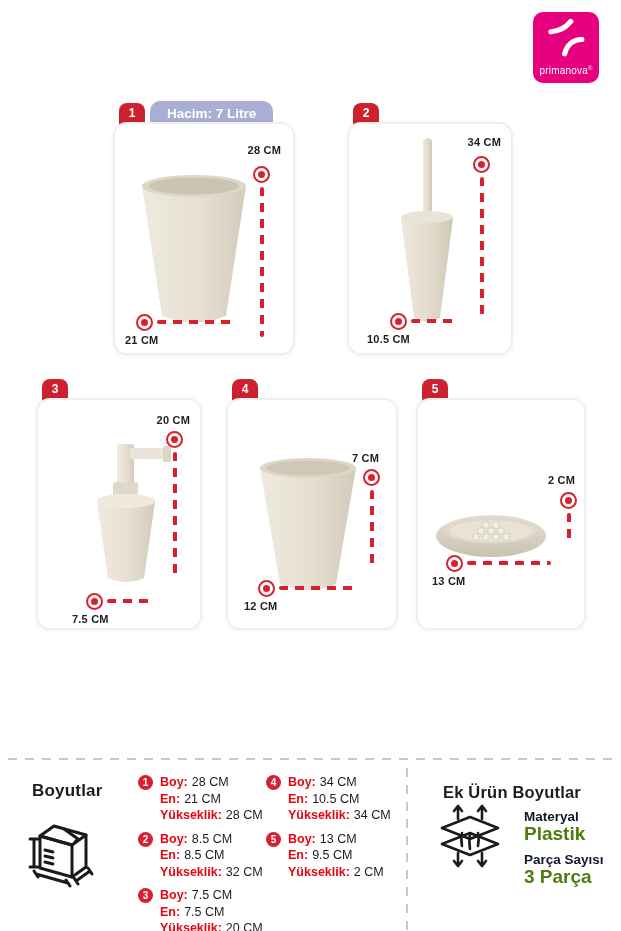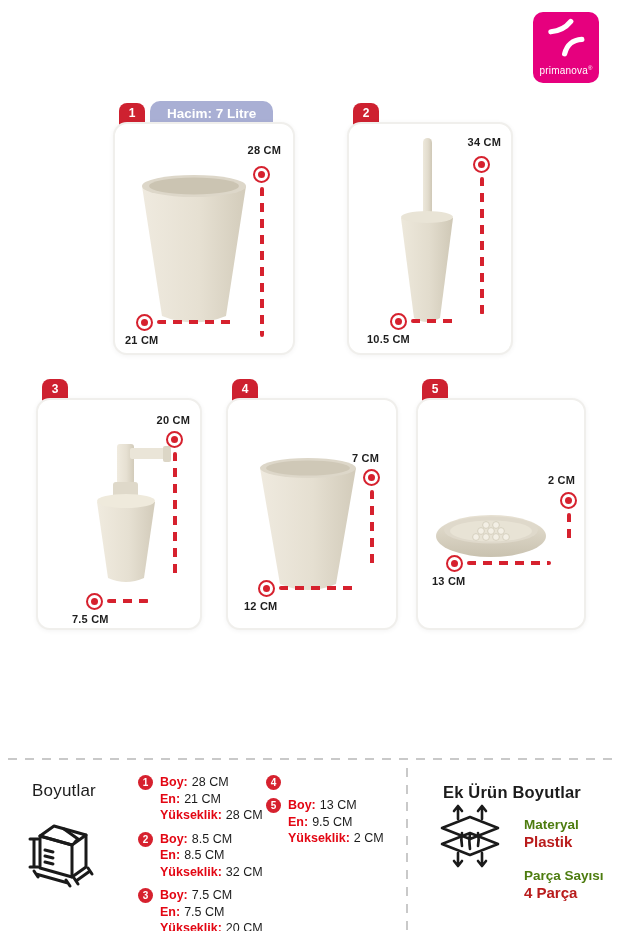--- a/index.html
+++ b/index.html
@@ -67,39 +67,39 @@
   .card5 .img{left:16px;top:106px;}
   .card5 .h-marker{left:28px;top:155px;}  .card5 .hdash{left:49px;top:161px;width:84px;}
   .card5 .h-label{left:14px;top:175px;}
 
   
   .divider-h{position:absolute;left:8px;right:8px;top:758px;height:2px;
              background:repeating-linear-gradient(to right,#C9C9C9 0 9px,transparent 9px 17px);}
   .divider-v{position:absolute;left:406px;top:768px;bottom:0;width:2px;
              background:repeating-linear-gradient(to bottom,#C9C9C9 0 9px,transparent 9px 17px);}
 
-  .boyutlar-title{position:absolute;left:32px;top:781px;font-size:17px;font-weight:normal;letter-spacing:.2px;}
+  .boyutlar-title{position:absolute;left:32px;top:781px;font-size:17px;font-weight:bold;letter-spacing:.2px;}
   .box-icon{position:absolute;left:27px;top:817px;}
 
   .spec-col{position:absolute;display:flex;flex-direction:column;gap:7px;}
   .spec-col-a{left:138px;top:774px;}
   .spec-col-b{left:266px;top:774px;}
   .spec-item{display:flex;gap:7px;}
   .num{width:15px;height:15px;background:#D6212E;border-radius:50%;color:#fff;font-size:10px;font-weight:bold;
        display:flex;align-items:center;justify-content:center;flex:0 0 auto;margin-top:1px;}
   .spec-lines{display:flex;flex-direction:column;}
   .spec-line{font-size:12.5px;line-height:16.5px;white-space:nowrap;}
   .sk{color:#E30613;font-weight:bold;margin-right:4px;}
   .sv{color:#1c1c1c;}
 
   .ek-title{position:absolute;left:443px;top:783px;font-size:16.5px;font-weight:bold;letter-spacing:.2px;}
   .mat-icon{position:absolute;left:436px;top:803px;}
   .ek-rows{position:absolute;left:524px;top:808px;display:flex;flex-direction:column;gap:9px;}
-  .ek-label{color:#4d7c0f;font-weight:bold;font-size:13.5px;line-height:17px;margin-top:8px;}
-  .ek-value{color:#b91c1c;font-weight:bold;font-size:15px;line-height:17px;}
+  .ek-label{color:#0f172a;font-weight:bold;font-size:13.5px;line-height:17px;}
+  .ek-value{color:#4d7c0f;font-weight:bold;font-size:19px;line-height:17px;}
 </style>
 </head>
 <body>
 
 <div class="page">
 
   <div class="logo">
     <svg class="logo-mark" width="42" height="40" viewBox="0 0 60 58">
       <g fill="none" stroke="#ffffff" stroke-width="7.5" stroke-linecap="round">
         <path d="M37 5 C29 15 21 19 8 20"></path>
@@ -284,20 +284,25 @@
         <span class="spec-line"><span class="sk">Boy:</span><span class="sv">7.5 CM</span></span>
         <span class="spec-line"><span class="sk">En:</span><span class="sv">7.5 CM</span></span>
         <span class="spec-line"><span class="sk">Yükseklik:</span><span class="sv">20 CM</span></span>
       </span>
     </div>
   </div>
 
   <div class="spec-col spec-col-b">
     <div class="spec-item">
       <span class="num">4</span>
+      <span class="spec-lines">
+        <span class="spec-line"><span class="sk">Boy:</span><span class="sv">34 CM</span></span>
+        <span class="spec-line"><span class="sk">En:</span><span class="sv">10.5 CM</span></span>
+        <span class="spec-line"><span class="sk">Yükseklik:</span><span class="sv">34 CM</span></span>
+      </span>
     </div>
     <div class="spec-item">
       <span class="num">5</span>
       <span class="spec-lines">
         <span class="spec-line"><span class="sk">Boy:</span><span class="sv">13 CM</span></span>
         <span class="spec-line"><span class="sk">En:</span><span class="sv">9.5 CM</span></span>
         <span class="spec-line"><span class="sk">Yükseklik:</span><span class="sv">2 CM</span></span>
       </span>
     </div>
   </div>
@@ -316,17 +321,17 @@
     </g>
   </svg>
 
   <div class="ek-rows">
     <div class="ek-row">
       <div class="ek-label">Materyal</div>
       <div class="ek-value">Plastik</div>
     </div>
     <div class="ek-row">
       <div class="ek-label">Parça Sayısı</div>
-      <div class="ek-value">4 Parça</div>
+      <div class="ek-value">3 Parça</div>
     </div>
   </div>
 
 </div>
 
 </body></html>

